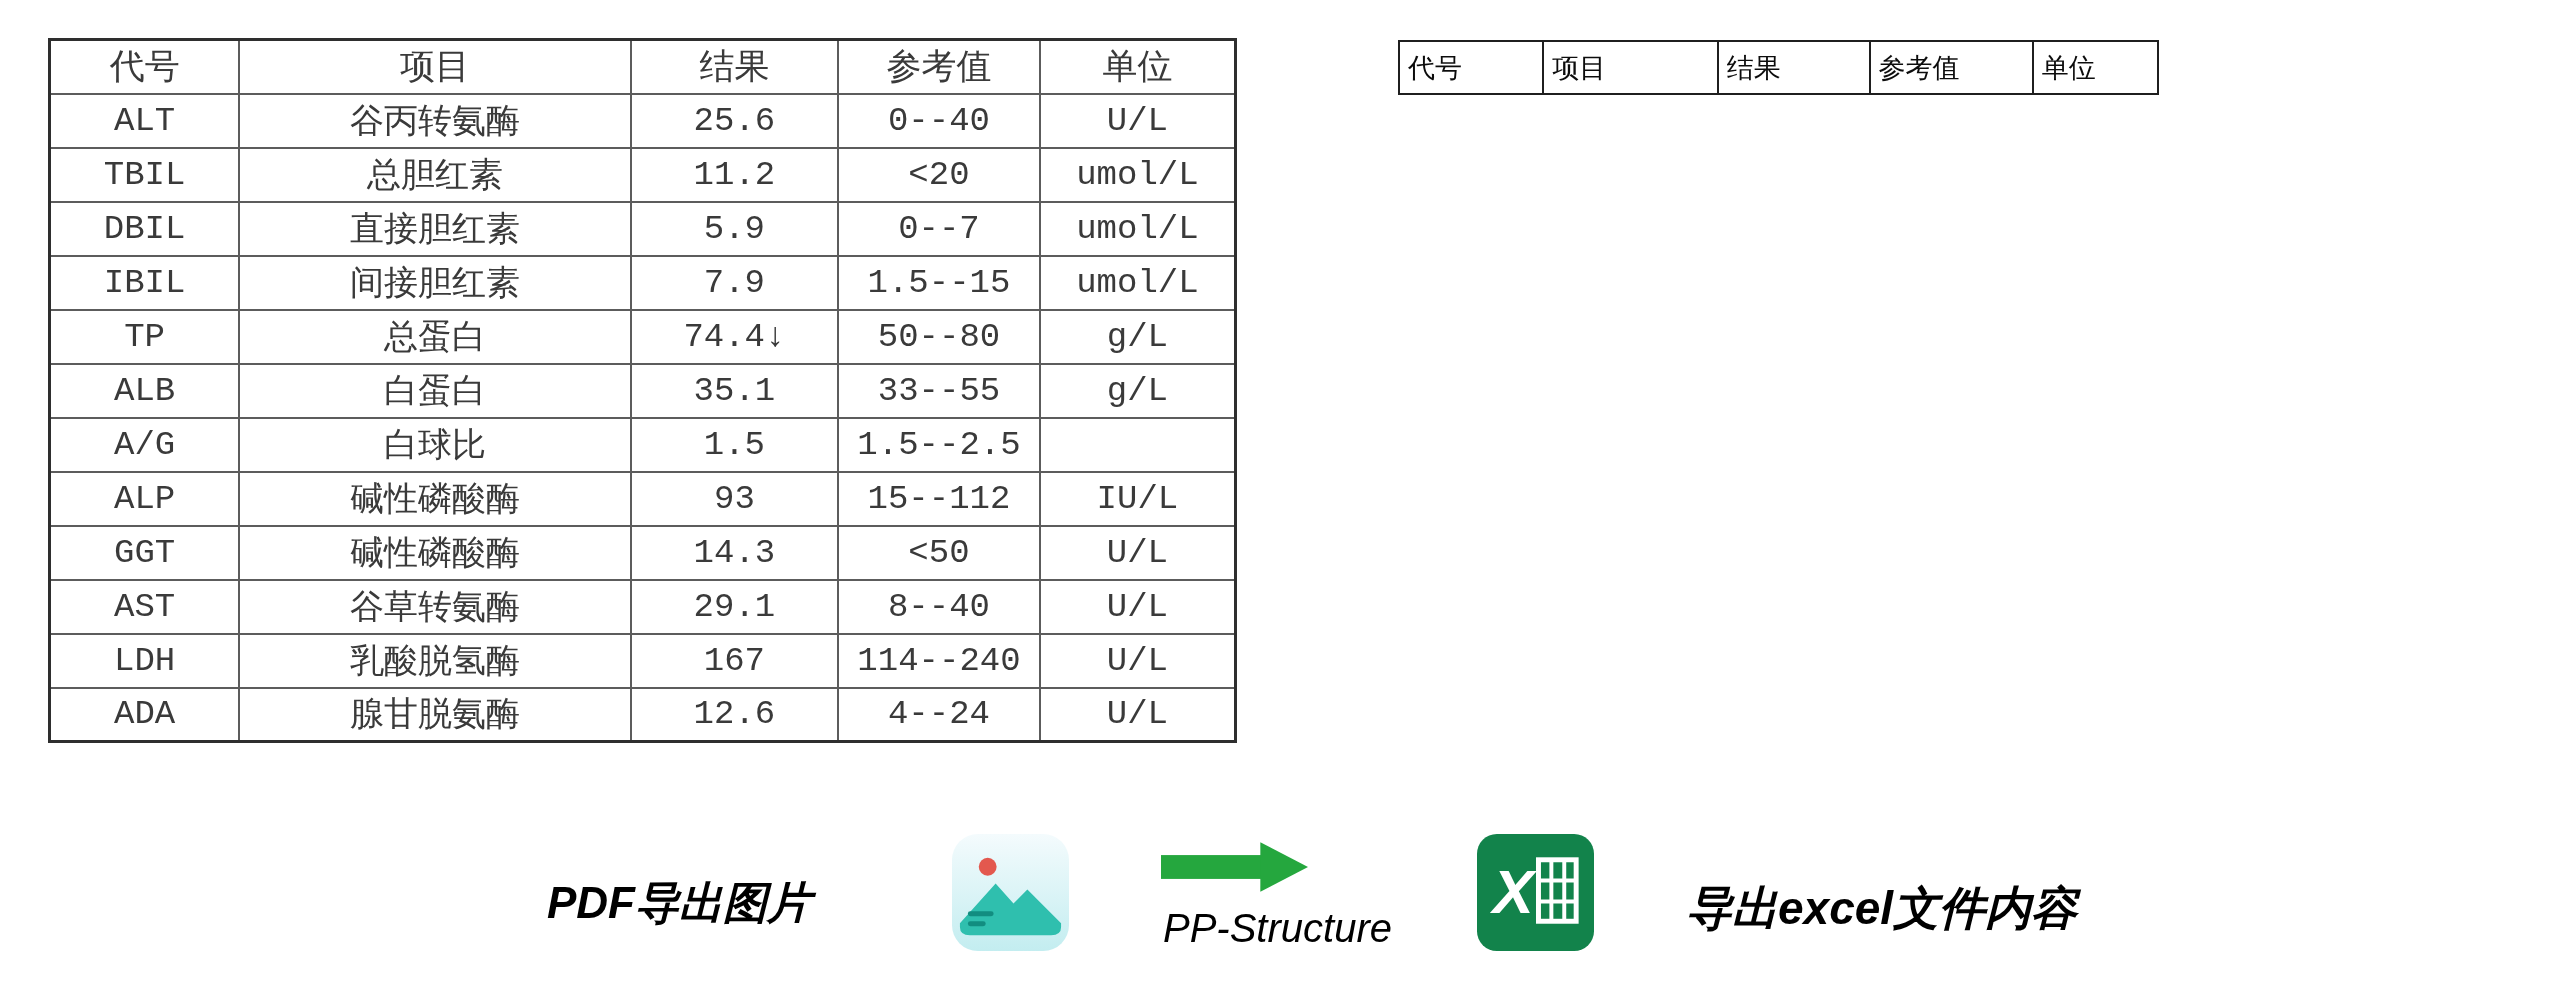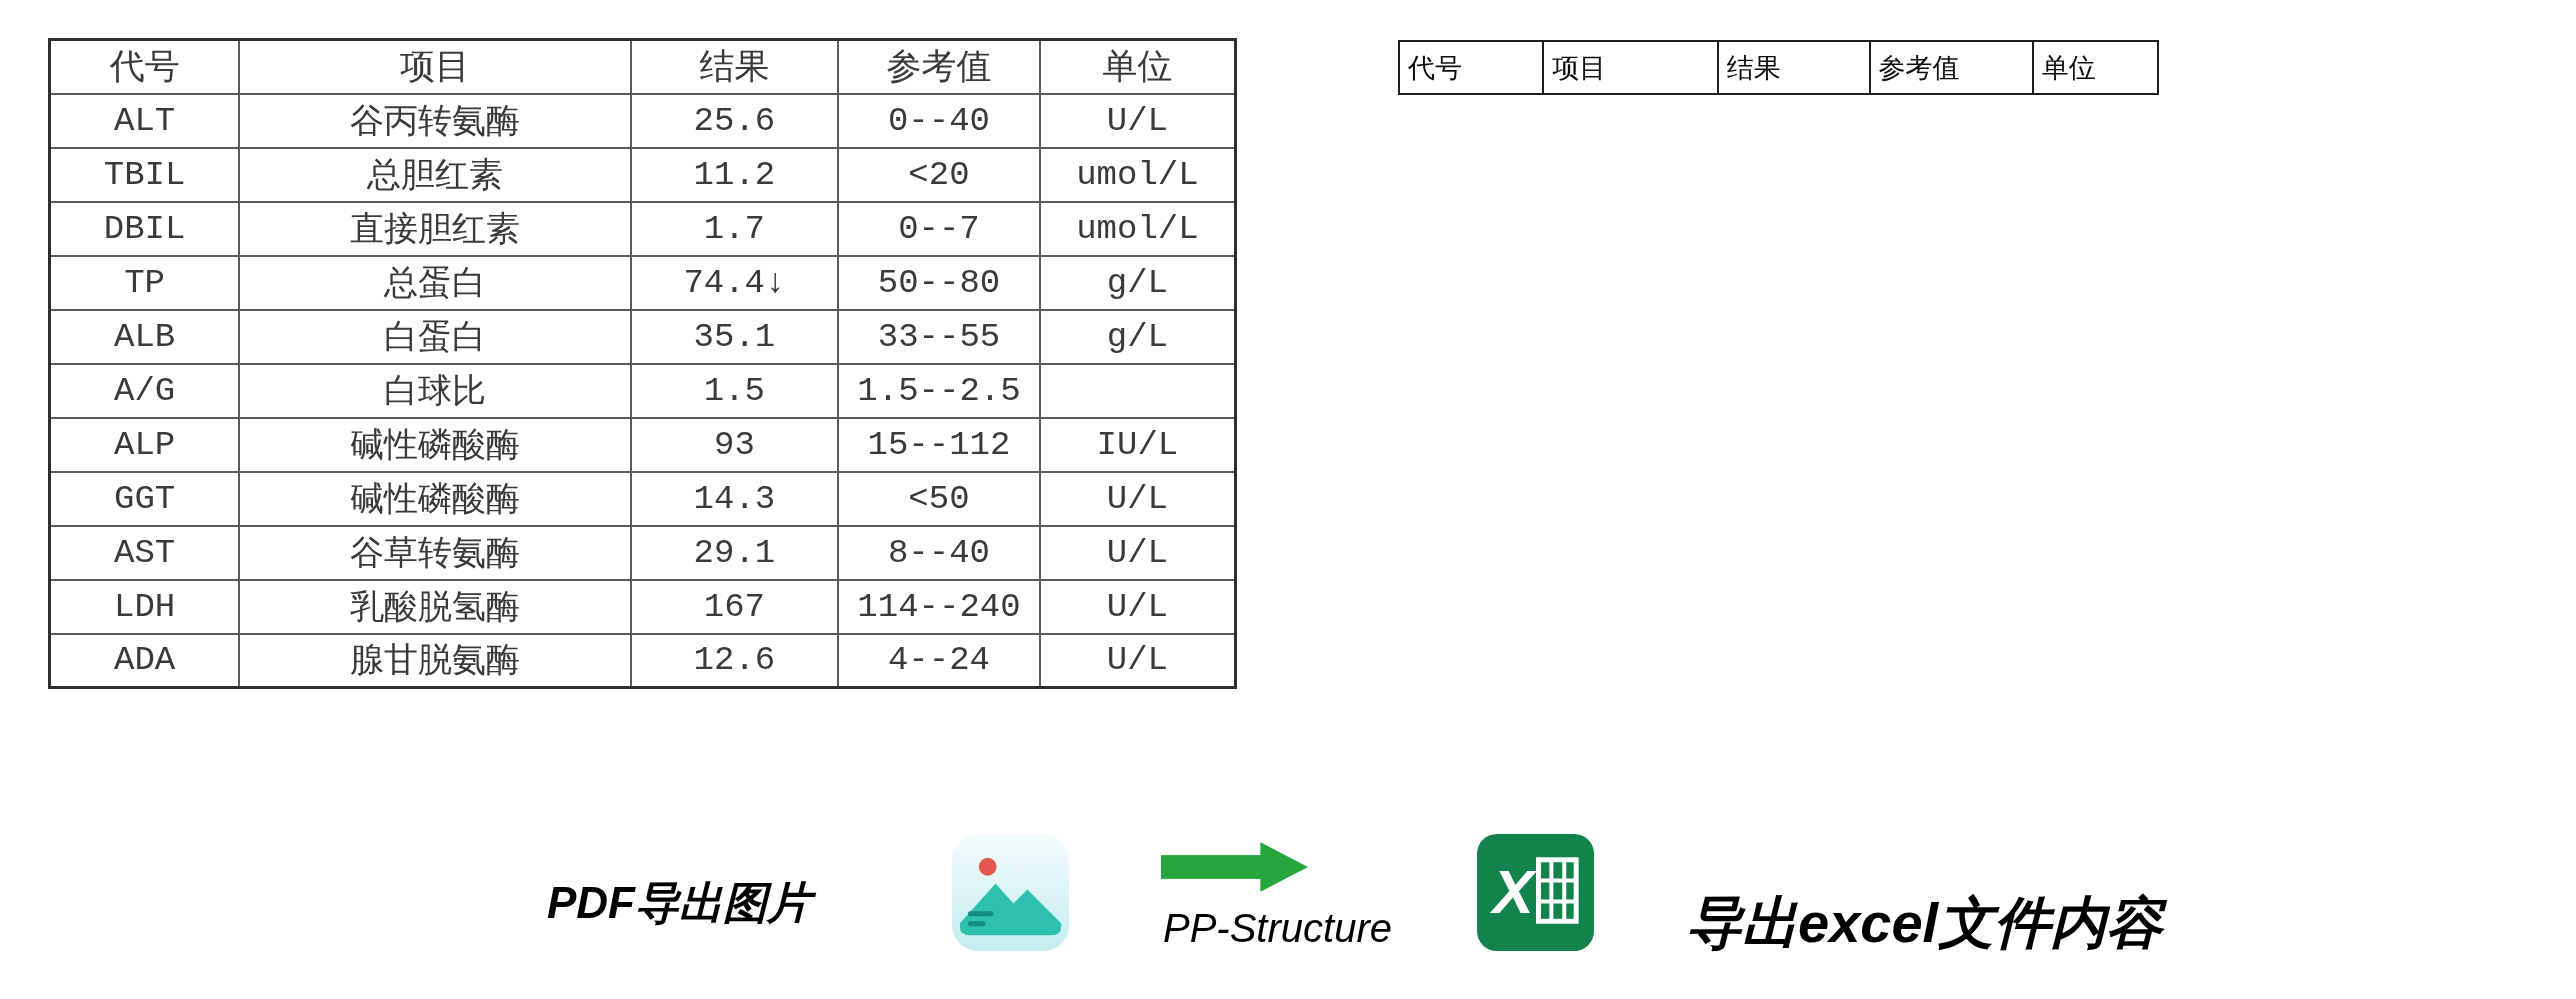--- a/index.html
+++ b/index.html
@@ -69,21 +69,21 @@
   }
   .img-icon { position:absolute; left:936px; top:8px; width:117px; height:117px; }
   .flow-arrow { position:absolute; left:1145px; top:12px; width:149px; height:58px; }
   .pp-label {
     position:absolute; left:1147px; top:68px;
     font-size:40px; font-weight:normal; color:#000;margin-top:12px;
   }
   .excel-icon { position:absolute; left:1461px; top:8px; width:117px; height:117px; }
   .excel-label {
     position:absolute; left:1670px; top:52px;
-    font-size:56px; font-weight:bold; color:#000;margin-top:8px;
+    font-size:46px; font-weight:bold; color:#000;
   }
 </style>
 </head>
 <body style="--arrow-green: #25a73e; --excel-green: #12834b; --triangle-green: #2f9e44; --photo-teal: #2fbfae; --photo-red: #e3584e;">
 
 <div class="stage">
 
   <div class="left-table-wrap">
     <table class="scan" id="pdf-table">
       <colgroup>
@@ -113,22 +113,29 @@
           <tr>
             <td>TBIL</td>
             <td>总胆红素</td>
             <td>11.2</td>
             <td>&lt;20</td>
             <td>umol/L</td>
           </tr>
           <tr>
             <td>DBIL</td>
             <td>直接胆红素</td>
-            <td>1.7</td>
+            <td>5.9</td>
             <td>0--7</td>
+            <td>umol/L</td>
+          </tr>
+          <tr>
+            <td>IBIL</td>
+            <td>间接胆红素</td>
+            <td>7.9</td>
+            <td>1.5--15</td>
             <td>umol/L</td>
           </tr>
           <tr>
             <td>TP</td>
             <td>总蛋白</td>
             <td>74.4↓</td>
             <td>50--80</td>
             <td>g/L</td>
           </tr>
           <tr>

